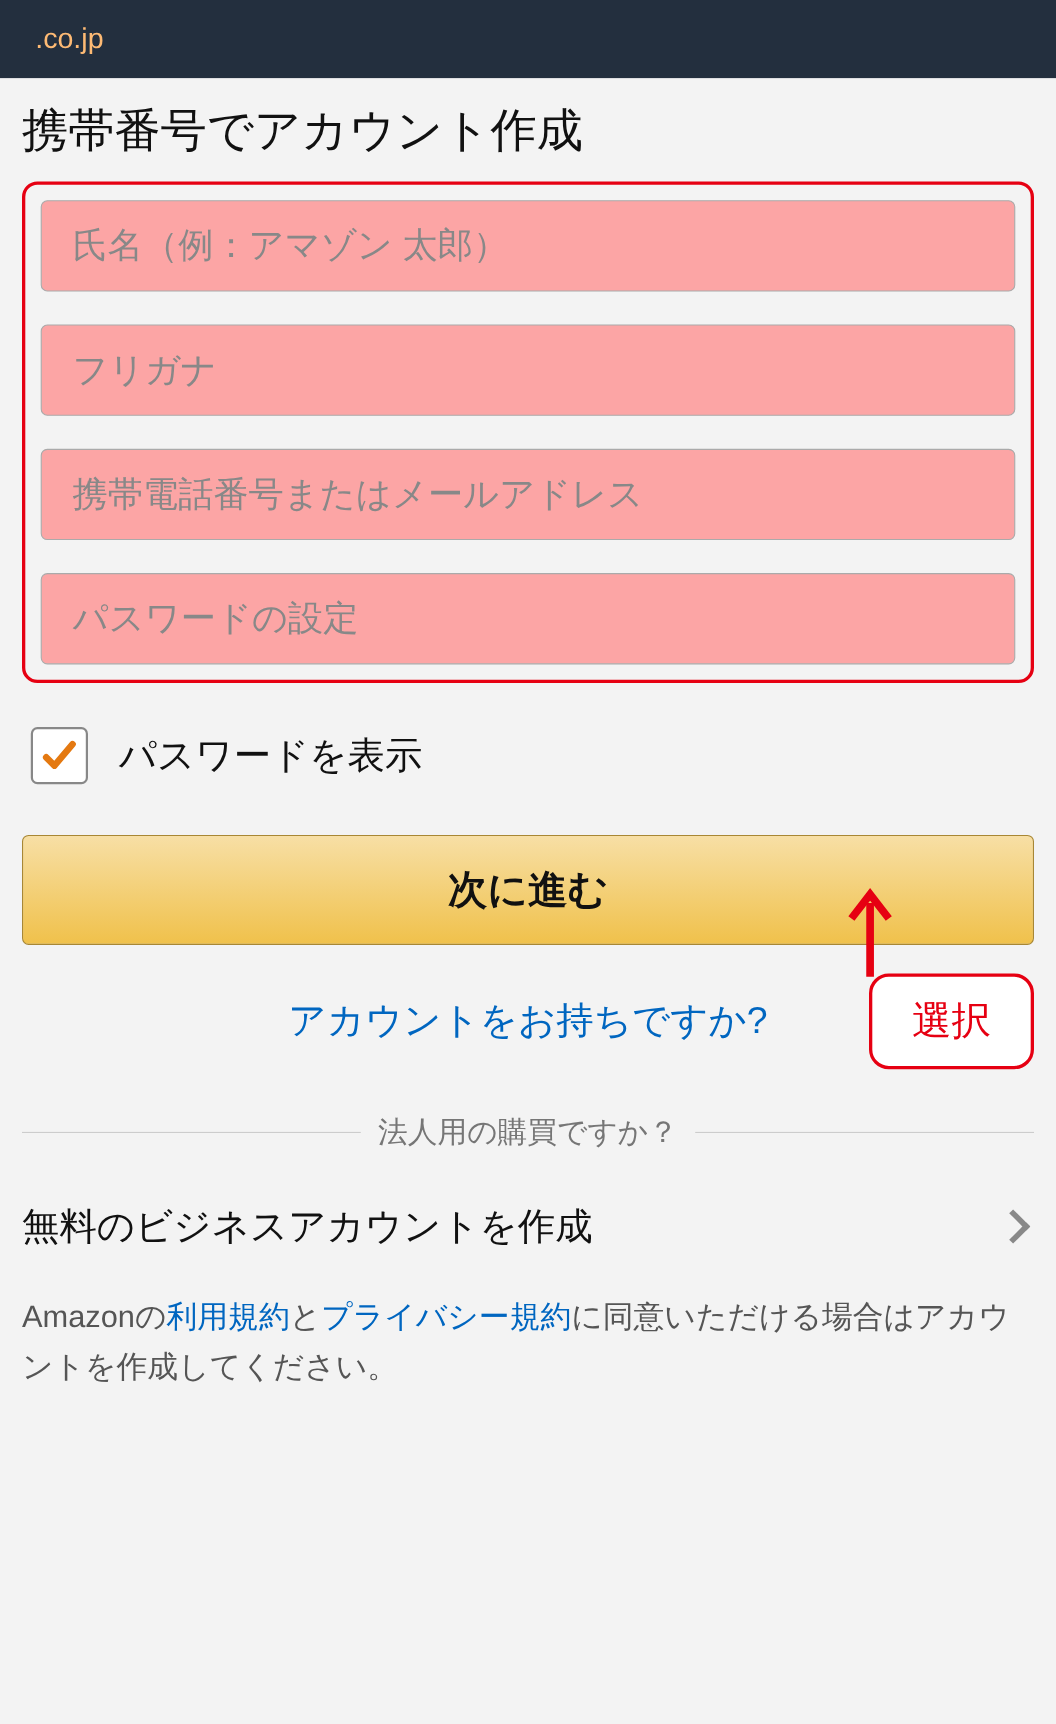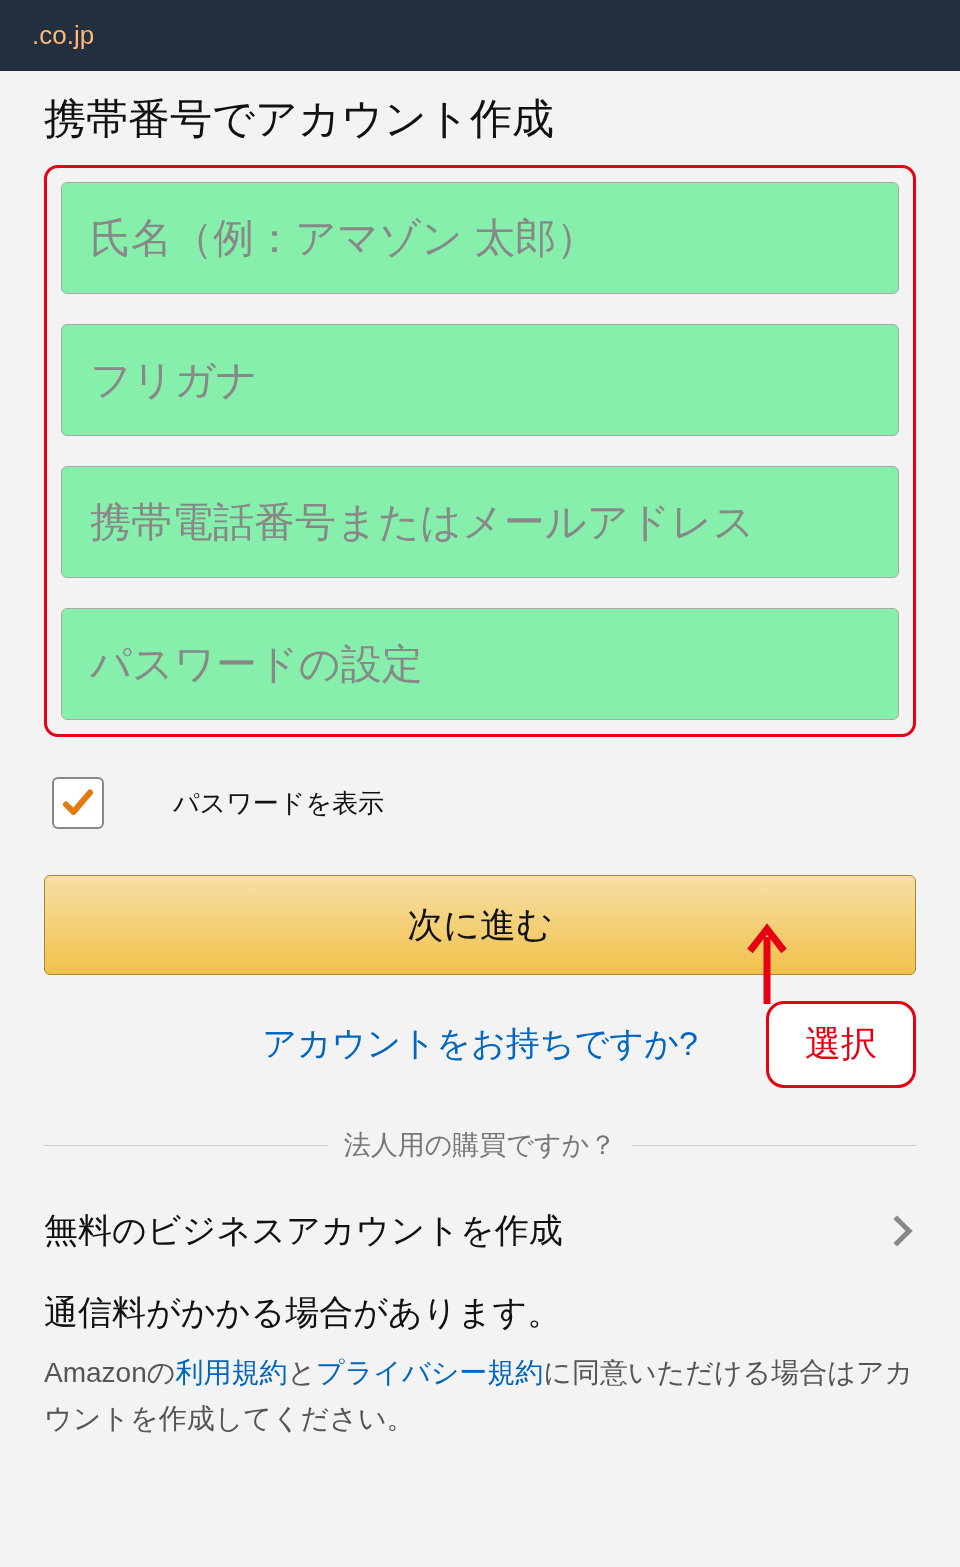--- a/index.html
+++ b/index.html
@@ -36,42 +36,42 @@
       margin-top: -6px;
       margin-left: 4px;
     }
     .logo-cojp {
       color: #fdba74;
       font-size: 26px;
       font-weight: 400;
       margin-left: 4px;
     }
     .content {
-      padding: 20px 44px 40px;
+      padding: 20px 20px 40px;
     }
     .page-title {
       font-size: 42px;
       font-weight: 400;
       color: #111;
       margin-bottom: 18px;
     }
     .form-box {
       border: 3px solid #e60012;
       border-radius: 14px;
       padding: 14px 14px;
       margin-bottom: 40px;
     }
     .form-input {
       width: 100%;
-      height: 112px;
-      font-size: 41px;
+      height: 83px;
+      font-size: 32px;
       padding: 0 28px;
       border: 1px solid #aaa;
       border-radius: 6px;
-      background: #86efac;
+      background: #fca5a5;
       color: #333;
       margin-bottom: 30px;
     }
     .form-input:last-child {
       margin-bottom: 0;
     }
     .form-input::placeholder {
       color: #888;
     }
     .checkbox-row {
@@ -90,34 +90,34 @@
       align-items: center;
       justify-content: center;
       margin-right: 28px;
       cursor: pointer;
     }
     .checkbox svg {
       width: 36px;
       height: 36px;
     }
     .checkbox-label {
-      font-size: 26px;
-      color: #111;
-      margin-left: 41px;
+      font-size: 34px;
+      color: #111;
     }
     .primary-btn {
       width: 100%;
       height: 100px;
       font-size: 36px;
       color: #111;
       border: 1px solid #a88734;
       border-radius: 6px;
       background: linear-gradient(to bottom, #f7dfa5, #f0c14b);
       cursor: pointer;
       margin-bottom: 46px;
+      font-weight: bold;
     }
     .signin-row {
       text-align: center;
       margin-bottom: 60px;
       position: relative;
     }
     .signin-link {
       font-size: 34px;
       color: #0066c0;
       text-decoration: none;
@@ -235,18 +235,17 @@
     <div class="divider-line"></div>
     <span class="divider-text">法人用の購買ですか？</span>
     <div class="divider-line"></div>
   </div>
 
   <div class="biz-row">
     <span class="biz-text">無料のビジネスアカウントを作成</span>
     <span class="chevron"></span>
   </div>
 
-  <p class="note-text">通信料がかかる場合があります。</p>
 
   <p class="terms-text">
     <span>Amazonの</span><a class="terms-link">利用規約</a><span>と</span><a class="terms-link">プライバシー規約</a><span>に同意いただける場合はアカウントを作成してください。</span>
   </p>
 </div>
 
 </body></html>

